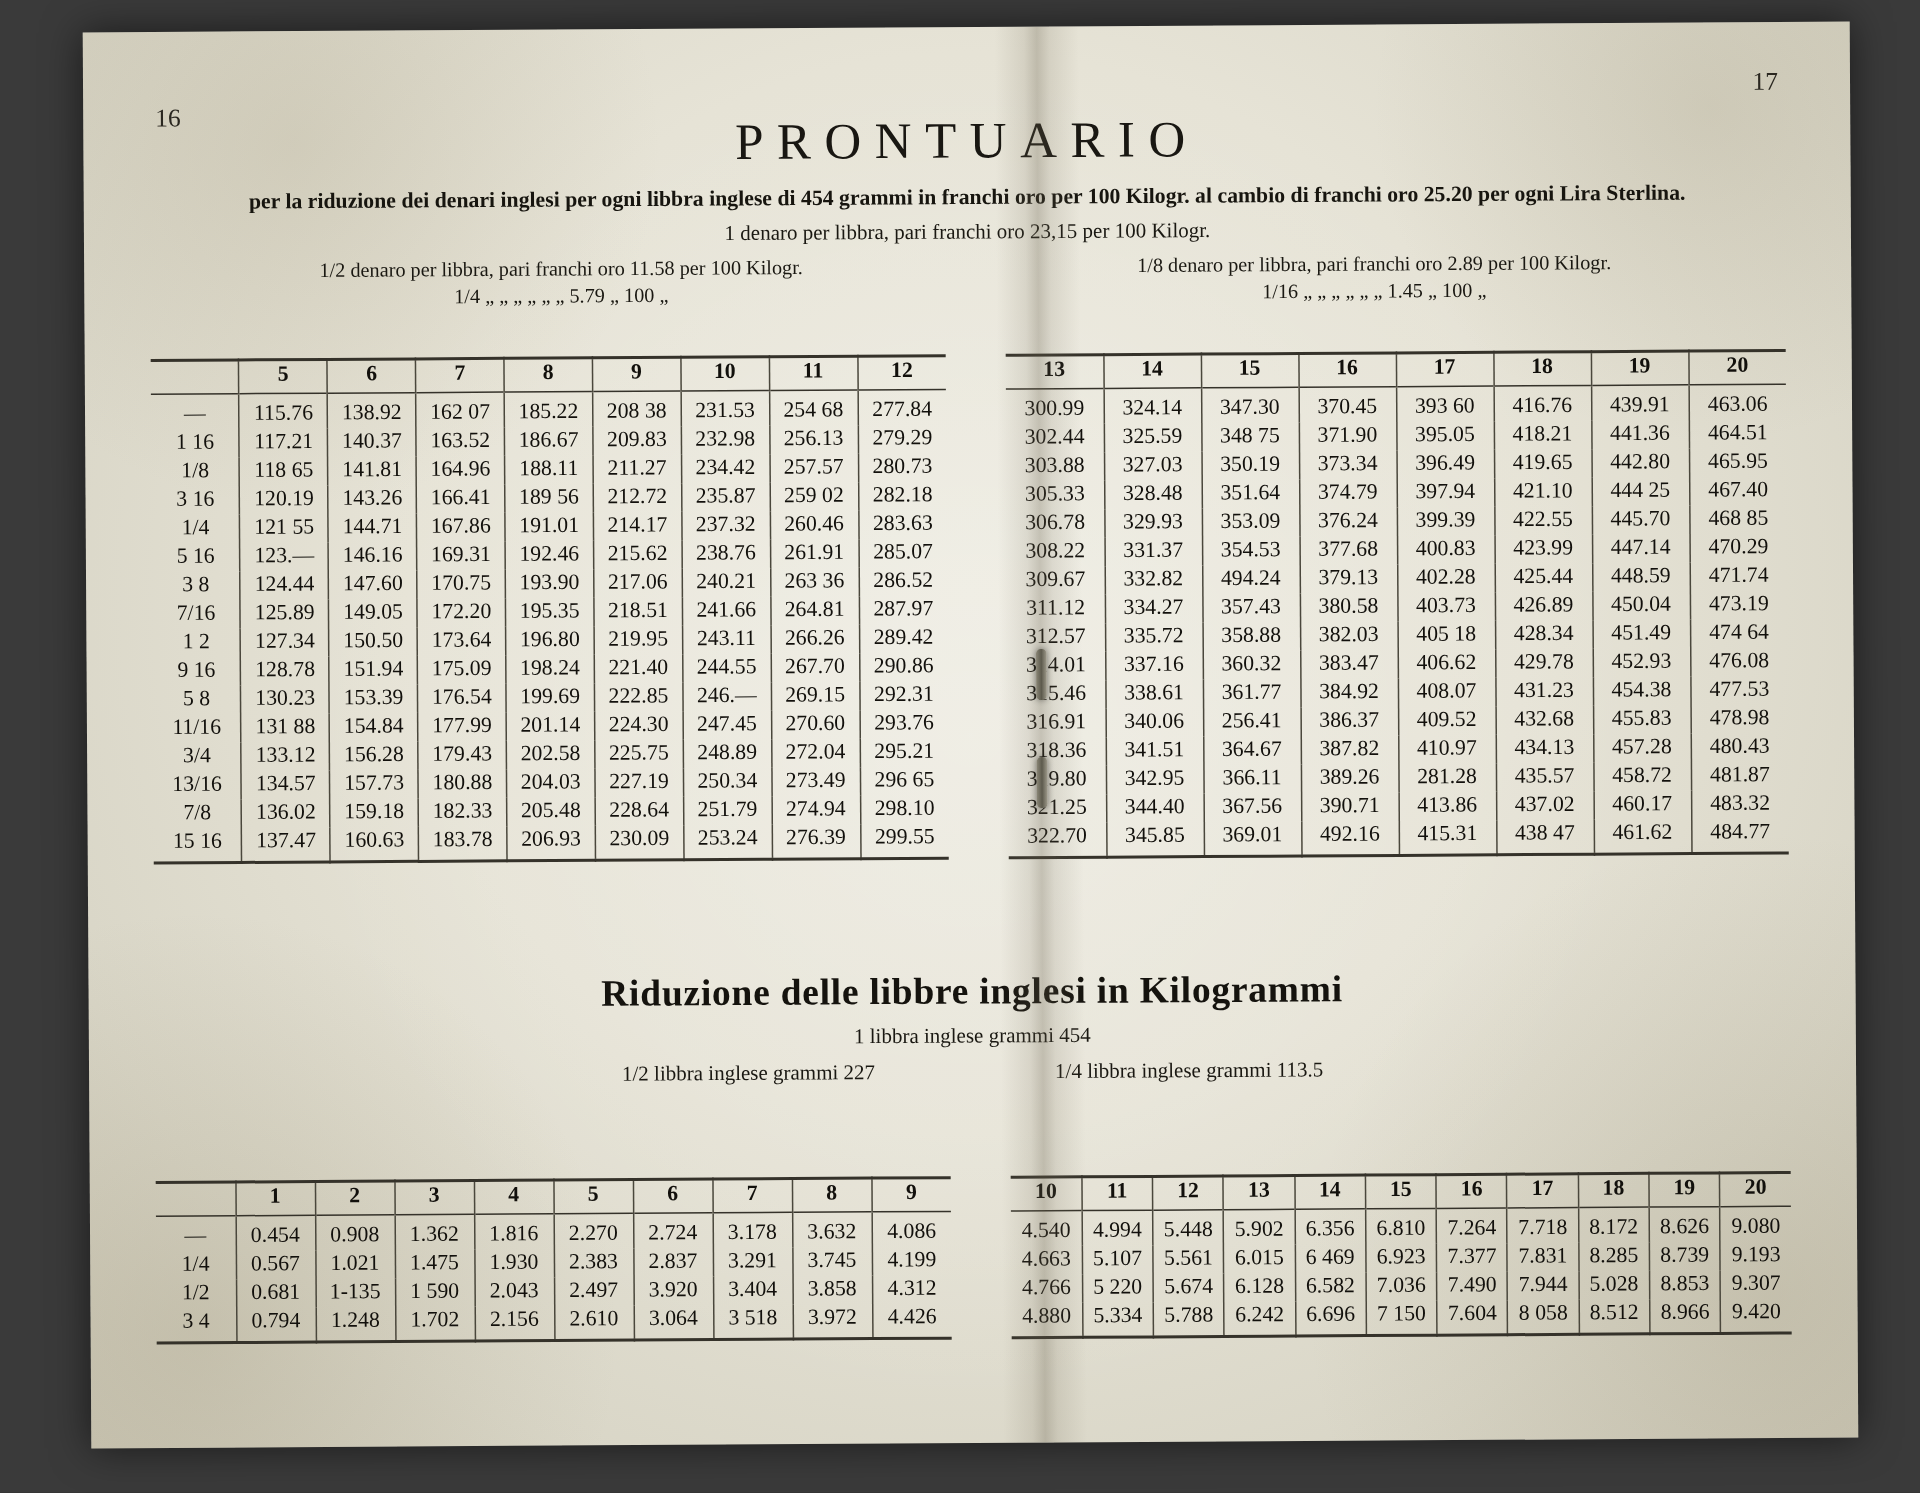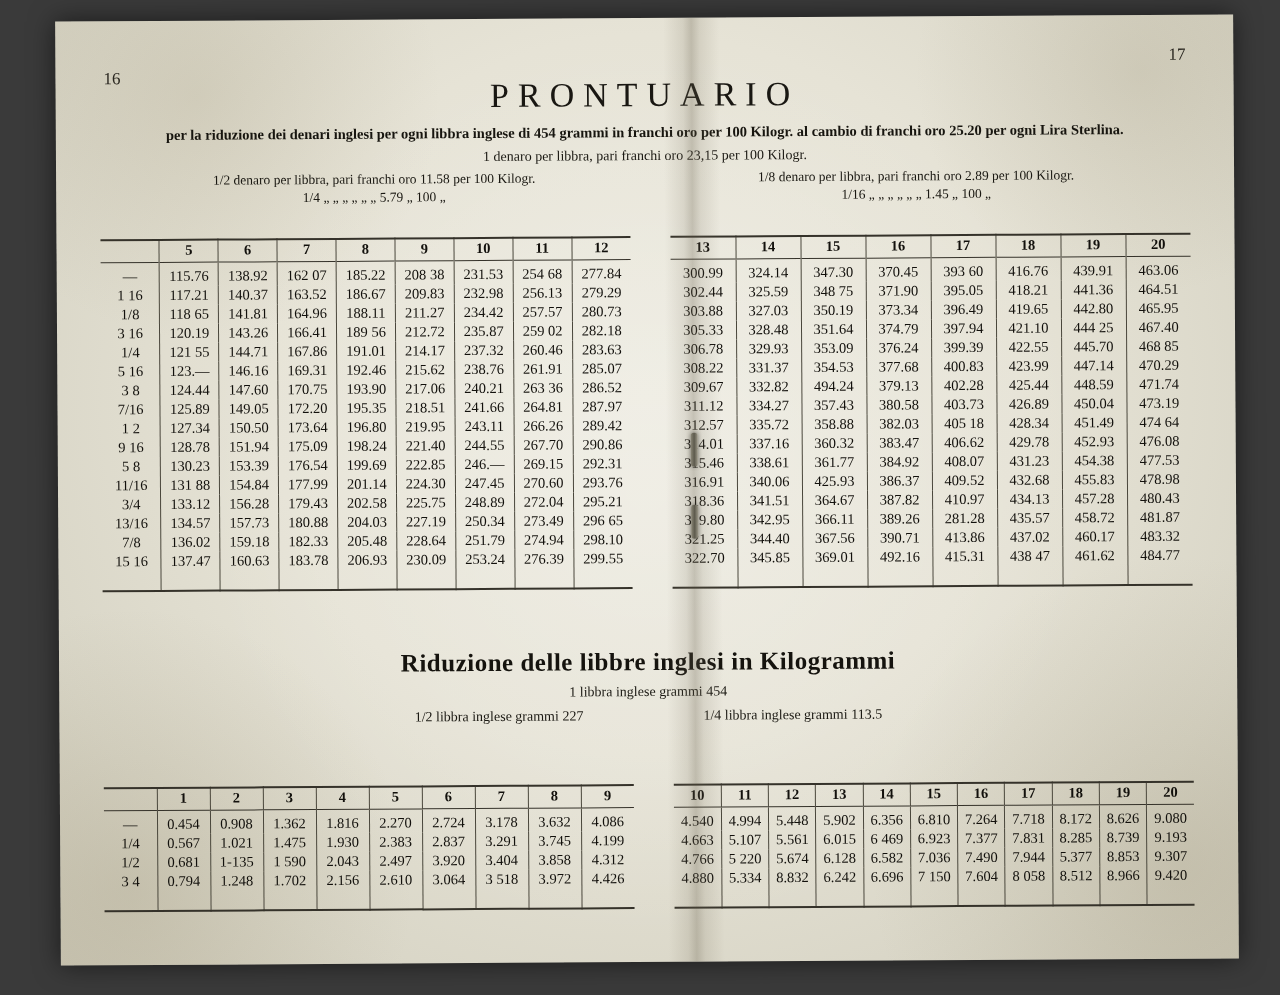--- a/index.html
+++ b/index.html
@@ -152,21 +152,21 @@
   table.grid thead th {
     font-weight: bold;
     font-size: 15.5px;
     padding-bottom: 3px;
   }
   table.grid thead tr {
     border-top: 2.5px solid #35322a;
     border-bottom: 1.6px solid #35322a;
   }
   table.grid tbody tr:first-child td { padding-top: 5px; }
-  table.grid tbody tr:last-child td { padding-bottom: 20px; }
+  table.grid tbody tr:last-child td { padding-bottom: 4px; }
   table.grid tbody { border-bottom: 2.5px solid #35322a; }
   td.rowlab, th.rowlab {
     font-weight: bold;
     font-size: 13.5px;
     text-align: center;
   }
 
   .halves {
     display: flex;
     justify-content: space-between;
@@ -549,21 +549,21 @@
                     <td>361.77</td>
                     <td>384.92</td>
                     <td>408.07</td>
                     <td>431.23</td>
                     <td>454.38</td>
                     <td>477.53</td>
                   </tr>
                   <tr>
                     <td>316.91</td>
                     <td>340.06</td>
-                    <td>425.93</td>
+                    <td>256.41</td>
                     <td>386.37</td>
                     <td>409.52</td>
                     <td>432.68</td>
                     <td>455.83</td>
                     <td>478.98</td>
                   </tr>
                   <tr>
                     <td>318.36</td>
                     <td>341.51</td>
                     <td>364.67</td>
@@ -731,28 +731,28 @@
                   </tr>
                   <tr>
                     <td>4.766</td>
                     <td>5 220</td>
                     <td>5.674</td>
                     <td>6.128</td>
                     <td>6.582</td>
                     <td>7.036</td>
                     <td>7.490</td>
                     <td>7.944</td>
-                    <td>5.377</td>
+                    <td>5.028</td>
                     <td>8.853</td>
                     <td>9.307</td>
                   </tr>
                   <tr>
                     <td>4.880</td>
                     <td>5.334</td>
-                    <td>8.832</td>
+                    <td>5.788</td>
                     <td>6.242</td>
                     <td>6.696</td>
                     <td>7 150</td>
                     <td>7.604</td>
                     <td>8 058</td>
                     <td>8.512</td>
                     <td>8.966</td>
                     <td>9.420</td>
                   </tr>
                 </tbody>

